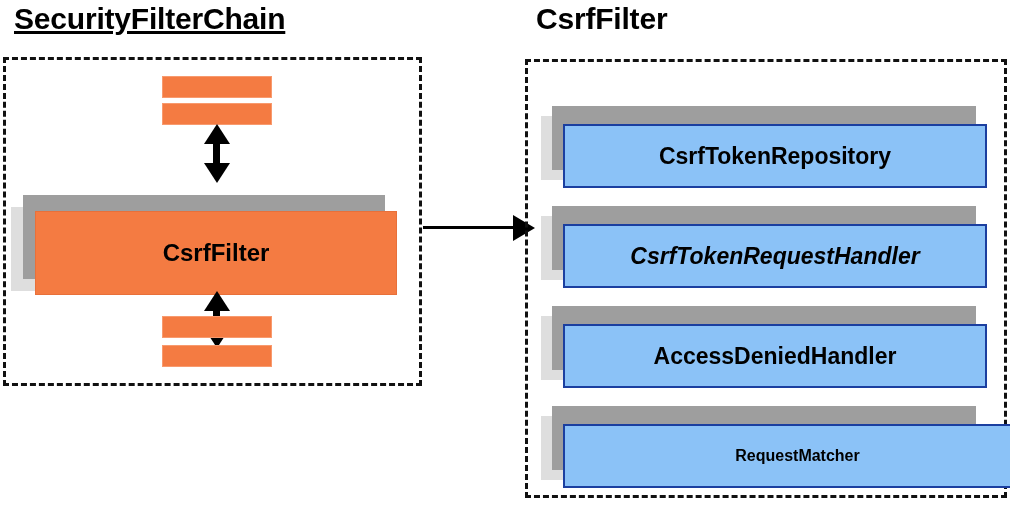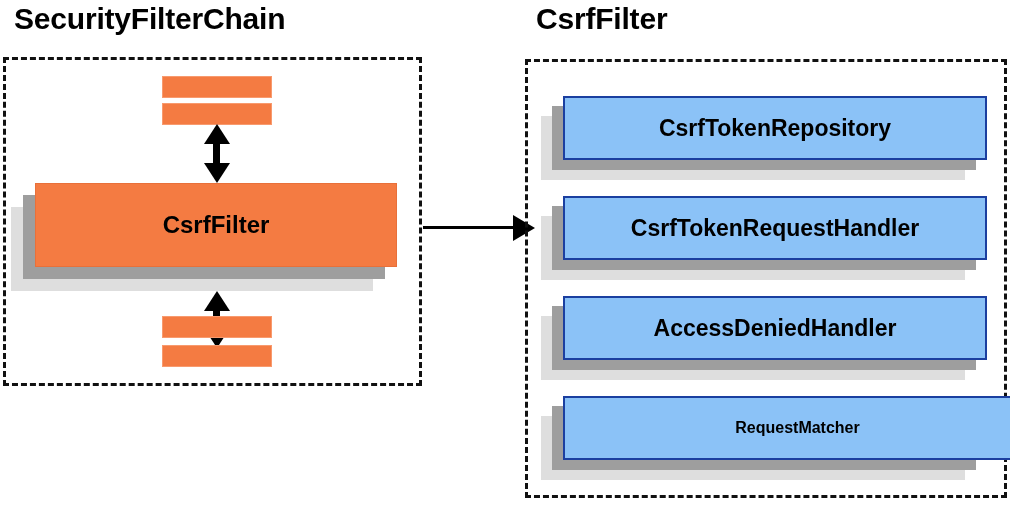--- a/index.html
+++ b/index.html
@@ -24,21 +24,21 @@
   .panel-title {
     position: absolute;
     font-family: "Liberation Sans", sans-serif;
     font-weight: bold;
     font-size: 30px;
     line-height: 34px;
     color: #000000;
     letter-spacing: -0.2px;
     white-space: nowrap;
   }
-  #title-left  { left: 14px;  top: 2px; }
+  #title-left  { left: 14px;  top: 2px; text-decoration: underline; }
   #title-right { left: 536px; top: 2px; }
 
   
   .dashed-box {
     position: absolute;
     box-sizing: border-box;
     border: 3px dashed #111111;
     background: transparent;
   }
   #box-left  { left: 3px;   top: 57px; width: 419px; height: 329px; }
@@ -59,20 +59,21 @@
     background: #9e9e9e;
   }
   .node .layer.front {
     display: flex;
     align-items: center;
     justify-content: center;
     font-family: "Liberation Sans", sans-serif;
     font-weight: bold;
     color: #000000;
     text-align: center;
+    margin-top: 28px;
   }
 
   
   .node.orange .layer.front {
     background: #F47B42;
     border: 1px solid #E8703A;
   }
   
   .node.blue .layer.front {
     background: #8BC2F7;
@@ -157,21 +158,21 @@
 
   <div class="node blue" style="left:541px; top:96px; width:468px; height:86px;">
     <div class="layer back" style="left:0px;  top:20px; width:424px; height:64px;"></div>
     <div class="layer mid" style="left:11px; top:10px; width:424px; height:64px;"></div>
     <div class="layer front" style="left:22px; top:0px;  width:424px; height:64px; font-size:23px;">CsrfTokenRepository</div>
   </div>
 
   <div class="node blue" style="left:541px; top:196px; width:468px; height:86px;">
     <div class="layer back" style="left:0px;  top:20px; width:424px; height:64px;"></div>
     <div class="layer mid" style="left:11px; top:10px; width:424px; height:64px;"></div>
-    <div class="layer front" style="left:22px; top:0px;  width:424px; height:64px; font-size:23px;">CsrfTokenRequestHandler</div>
+    <div class="layer front" style="left:22px; top:0px;  width:424px; height:64px; font-size:23px;font-style:italic;">CsrfTokenRequestHandler</div>
   </div>
 
   <div class="node blue" style="left:541px; top:296px; width:396px; height:86px;">
     <div class="layer back" style="left:0px;  top:20px; width:424px; height:64px;"></div>
     <div class="layer mid" style="left:11px; top:10px; width:424px; height:64px;"></div>
     <div class="layer front" style="left:22px; top:0px;  width:424px; height:64px; font-size:23px;">AccessDeniedHandler</div>
   </div>
 
   <div class="node blue" style="left:541px; top:396px; width:468px; height:86px;">
     <div class="layer back" style="left:0px;  top:20px; width:424px; height:64px;"></div>

